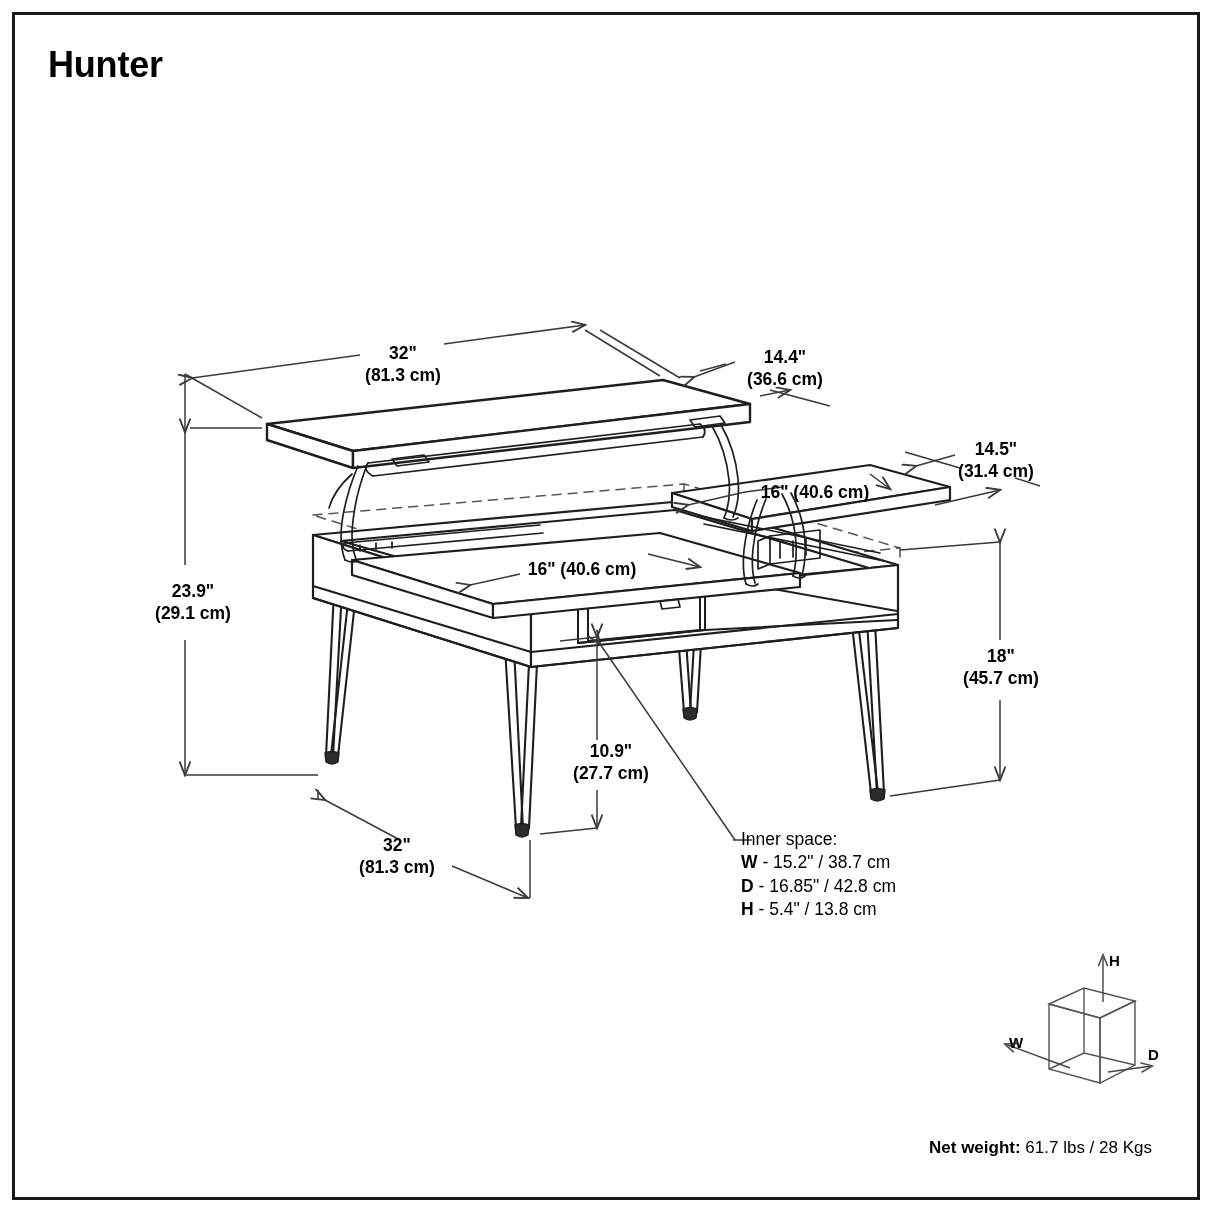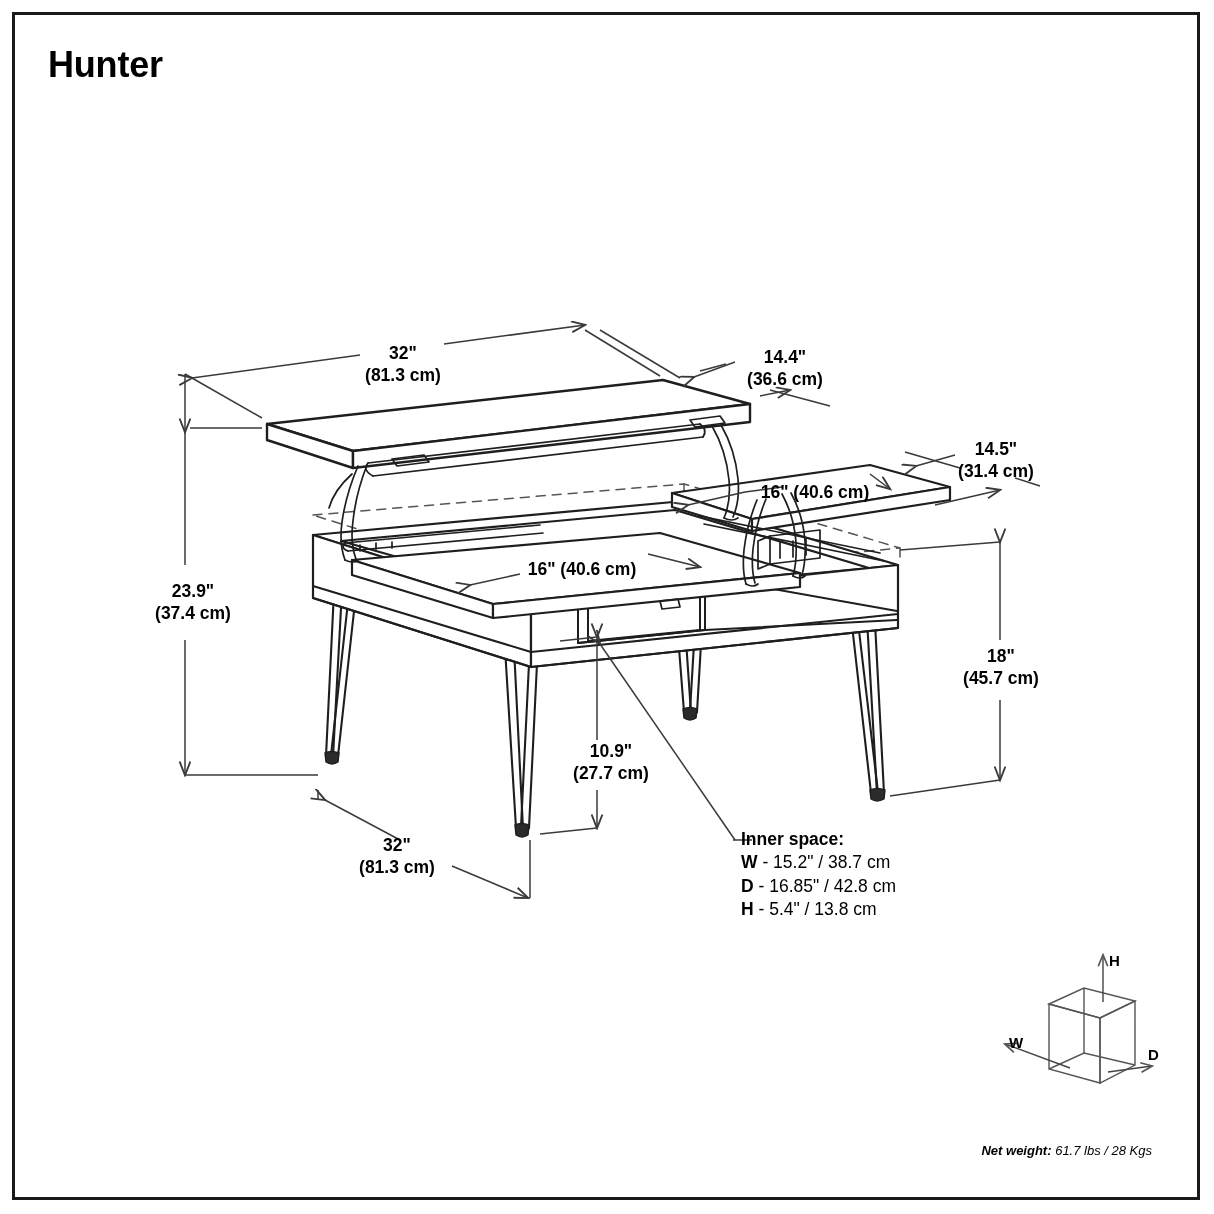--- a/index.html
+++ b/index.html
@@ -7,23 +7,23 @@
        font-family:"Liberation Sans","DejaVu Sans",sans-serif;color:#000;}
   #page{position:relative;width:1214px;height:1214px;background:#fff;}
   #frame{position:absolute;left:12px;top:12px;width:1188px;height:1188px;
          border:3px solid #1a1a1a;box-sizing:border-box;pointer-events:none;}
   #titleblock{position:absolute;left:48px;top:42px;}
   #titleblock .tl{font-size:36px;font-weight:bold;line-height:1.28;letter-spacing:-0.2px;}
   svg.draw{position:absolute;left:0;top:0;width:1214px;height:1214px;}
   .lbl{position:absolute;font-weight:bold;font-size:17.5px;line-height:1.28;
        text-align:center;white-space:nowrap;}
   #innerspace{position:absolute;left:741px;top:828px;font-size:17.5px;line-height:1.335;white-space:nowrap;}
-  #innerspace .hdr{font-weight:bold;}
+  #innerspace .hdr{font-weight:normal;}
   #innerspace .k{font-weight:bold;}
-  #netweight{position:absolute;right:62px;bottom:56px;font-size:13px;white-space:nowrap;font-style:italic;}
+  #netweight{position:absolute;right:62px;bottom:56px;font-size:17px;white-space:nowrap;}
   #netweight .k{font-weight:bold;}
   .axlbl{position:absolute;font-weight:bold;font-size:15px;}
 </style>
 </head>
 <body>
 
 <div id="page">
 
   <div id="frame"></div>
 
@@ -253,21 +253,21 @@
     <span>14.5"</span><br>
     <span>(31.4 cm)</span>
   </div>
 
   <div class="lbl" style="left:740px;top:481px;width:150px;">16" (40.6 cm)</div>
 
   <div class="lbl" style="left:502px;top:558px;width:160px;">16" (40.6 cm)</div>
 
   <div class="lbl" style="left:133px;top:580px;width:120px;">
     <span>23.9"</span><br>
-    <span>(37.4 cm)</span>
+    <span>(29.1 cm)</span>
   </div>
 
   <div class="lbl" style="left:941px;top:645px;width:120px;">
     <span>18"</span><br>
     <span>(45.7 cm)</span>
   </div>
 
   <div class="lbl" style="left:551px;top:740px;width:120px;">
     <span>10.9"</span><br>
     <span>(27.7 cm)</span>

